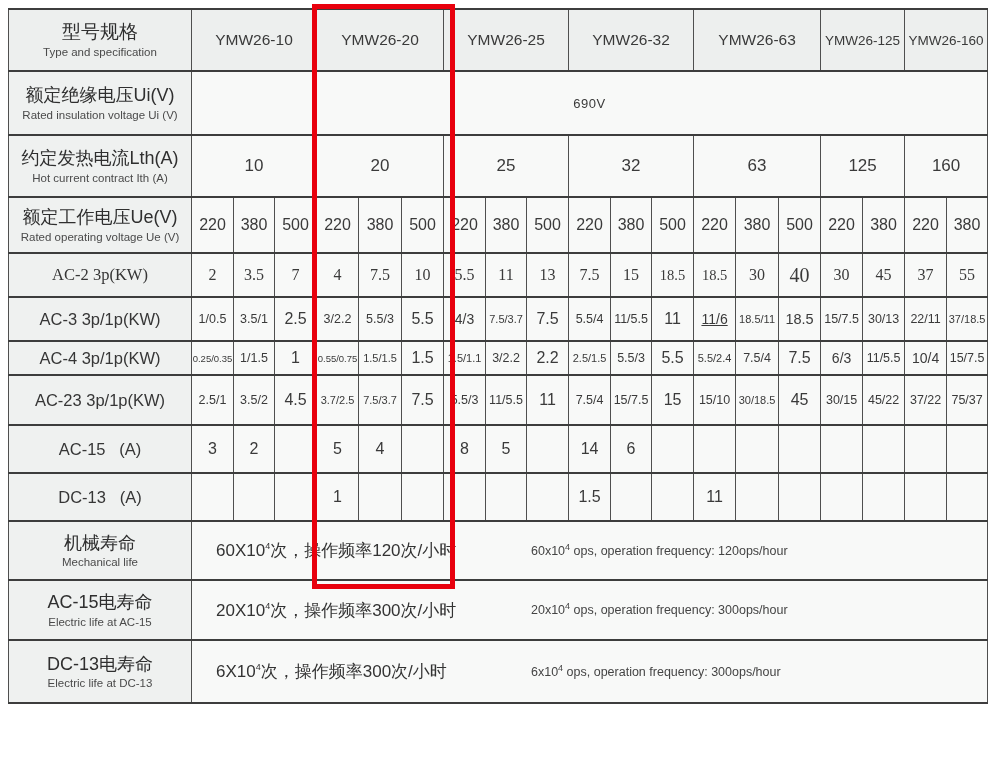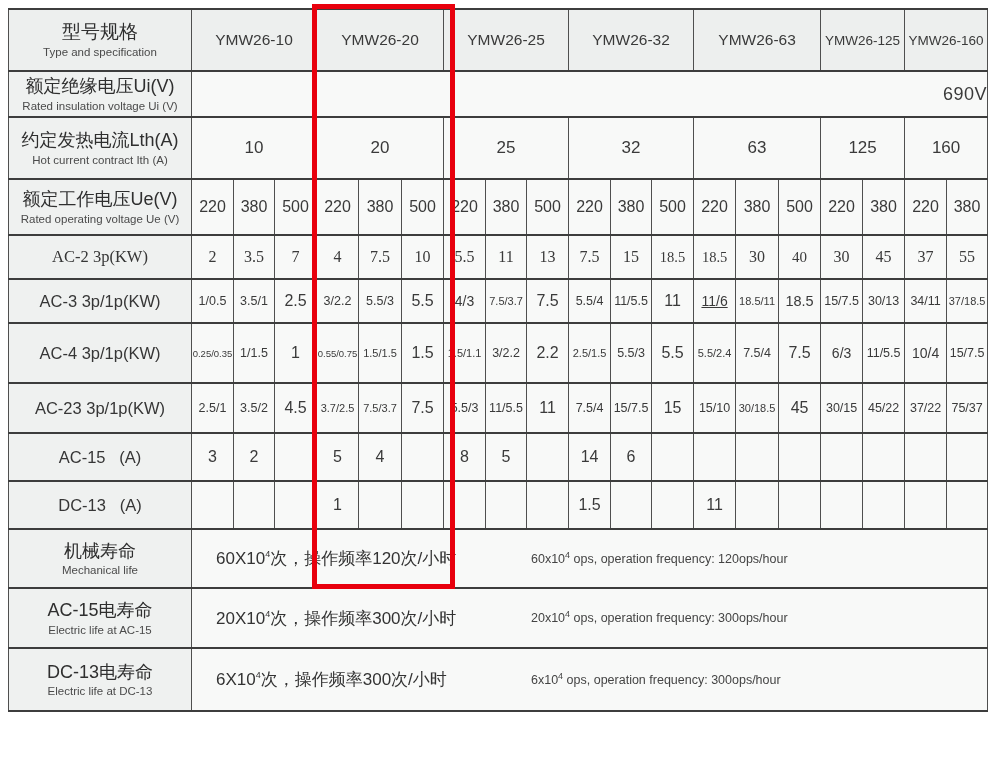--- a/index.html
+++ b/index.html
@@ -17,21 +17,21 @@
     background:#f8f9f8;color:#3a3a3a;
   }
   tr.hdr td{background:#edefee;}
   td.label-cell{background:#eff1f0;}
   .label-zh{font-size:18px;color:#2f2f2f;line-height:1.25;}
   tr.hdr .label-zh{font-size:19px;}
   .label-en{font-size:11.5px;color:#4a4a4a;line-height:1.25;margin-top:1px;}
   .label-single{font-size:16.5px;color:#363636;white-space:pre;}
   .model-cell{font-size:15.5px;}
   .group-cell{font-size:17px;}
-  .span-cell{font-size:18px;letter-spacing:.5px;text-align:right;}
+  .span-cell{font-size:13px;letter-spacing:.5px;}
   .val-cell{font-size:16px;}
   .life-cell{position:relative;}
   .life-wrap{position:relative;height:100%;display:flex;align-items:center;}
   .life-zh{margin-left:24px;font-size:17px;color:#333;}
   .life-en{position:absolute;left:339px;top:50%;transform:translateY(-50%);font-size:12.5px;color:#444;white-space:nowrap;}
   sup{font-size:9px;vertical-align:super;line-height:0;}
   .highlight-box{
     position:absolute;left:312px;top:4px;width:133px;height:575px;
     border:5px solid #e8000d;pointer-events:none;z-index:5;background:transparent;
   }
@@ -70,21 +70,21 @@
             <div class="label-en">Type and specification</div>
           </td>
           <td class="model-cell" colspan="3" style="font-size: 15.5px;">YMW26-10</td>
           <td class="model-cell" colspan="3" style="font-size: 15.5px;">YMW26-20</td>
           <td class="model-cell" colspan="3" style="font-size: 15.5px;">YMW26-25</td>
           <td class="model-cell" colspan="3" style="font-size: 15.5px;">YMW26-32</td>
           <td class="model-cell" colspan="3" style="font-size: 15.5px;">YMW26-63</td>
           <td class="model-cell" colspan="2" style="font-size: 13.5px;">YMW26-125</td>
           <td class="model-cell" colspan="2" style="font-size: 13.5px;">YMW26-160</td>
         </tr>
-        <tr style="height: 46px;">
+        <tr style="height: 64px;">
           <td class="label-cell">
             <div class="label-zh">额定绝缘电压Ui(V)</div>
             <div class="label-en">Rated insulation voltage Ui (V)</div>
           </td>
           <td class="span-cell" colspan="19">690V</td>
         </tr>
         <tr style="height: 62px;">
           <td class="label-cell">
             <div class="label-zh">约定发热电流Lth(A)</div>
             <div class="label-en">Hot current contract Ith (A)</div>
@@ -133,21 +133,21 @@
           <td class="val-cell" style="font-size: 16px;">7.5</td>
           <td class="val-cell" style="font-size: 16px;">10</td>
           <td class="val-cell" style="font-size: 16px;">5.5</td>
           <td class="val-cell" style="font-size: 16px;">11</td>
           <td class="val-cell" style="font-size: 16px;">13</td>
           <td class="val-cell" style="font-size: 16px;">7.5</td>
           <td class="val-cell" style="font-size: 16px;">15</td>
           <td class="val-cell" style="font-size: 14.5px;">18.5</td>
           <td class="val-cell" style="font-size: 14.5px;">18.5</td>
           <td class="val-cell" style="font-size: 16px;">30</td>
-          <td class="val-cell" style="font-size: 15px;">40</td>
+          <td class="val-cell" style="font-size: 20px;">40</td>
           <td class="val-cell" style="font-size: 16px;">30</td>
           <td class="val-cell" style="font-size: 16px;">45</td>
           <td class="val-cell" style="font-size: 16px;">37</td>
           <td class="val-cell" style="font-size: 16px;">55</td>
         </tr>
         <tr style="height: 44px;">
           <td class="label-cell">
             <div class="label-single">AC-3 3p/1p(KW)</div>
           </td>
           <td class="val-cell" style="font-size: 12.5px;">1/0.5</td>
@@ -160,24 +160,24 @@
           <td class="val-cell" style="font-size: 11px;">7.5/3.7</td>
           <td class="val-cell" style="font-size: 16px;">7.5</td>
           <td class="val-cell" style="font-size: 12.5px;">5.5/4</td>
           <td class="val-cell" style="font-size: 12.5px;">11/5.5</td>
           <td class="val-cell" style="font-size: 16px;">11</td>
           <td class="val-cell" style="font-size: 14px; text-decoration: underline;">11/6</td>
           <td class="val-cell" style="font-size: 11px;">18.5/11</td>
           <td class="val-cell" style="font-size: 14.5px;">18.5</td>
           <td class="val-cell" style="font-size: 12.5px;">15/7.5</td>
           <td class="val-cell" style="font-size: 12.5px;">30/13</td>
-          <td class="val-cell" style="font-size: 12.5px;">34/11</td>
+          <td class="val-cell" style="font-size: 12.5px;">22/11</td>
           <td class="val-cell" style="font-size: 11px;">37/18.5</td>
         </tr>
-        <tr style="height: 60px;">
+        <tr style="height: 34px;">
           <td class="label-cell">
             <div class="label-single">AC-4 3p/1p(KW)</div>
           </td>
           <td class="val-cell" style="font-size: 9.5px;">0.25/0.35</td>
           <td class="val-cell" style="font-size: 12.5px;">1/1.5</td>
           <td class="val-cell" style="font-size: 16px;">1</td>
           <td class="val-cell" style="font-size: 9.5px;">0.55/0.75</td>
           <td class="val-cell" style="font-size: 11px;">1.5/1.5</td>
           <td class="val-cell" style="font-size: 16px;">1.5</td>
           <td class="val-cell" style="font-size: 11px;">1.5/1.1</td>

